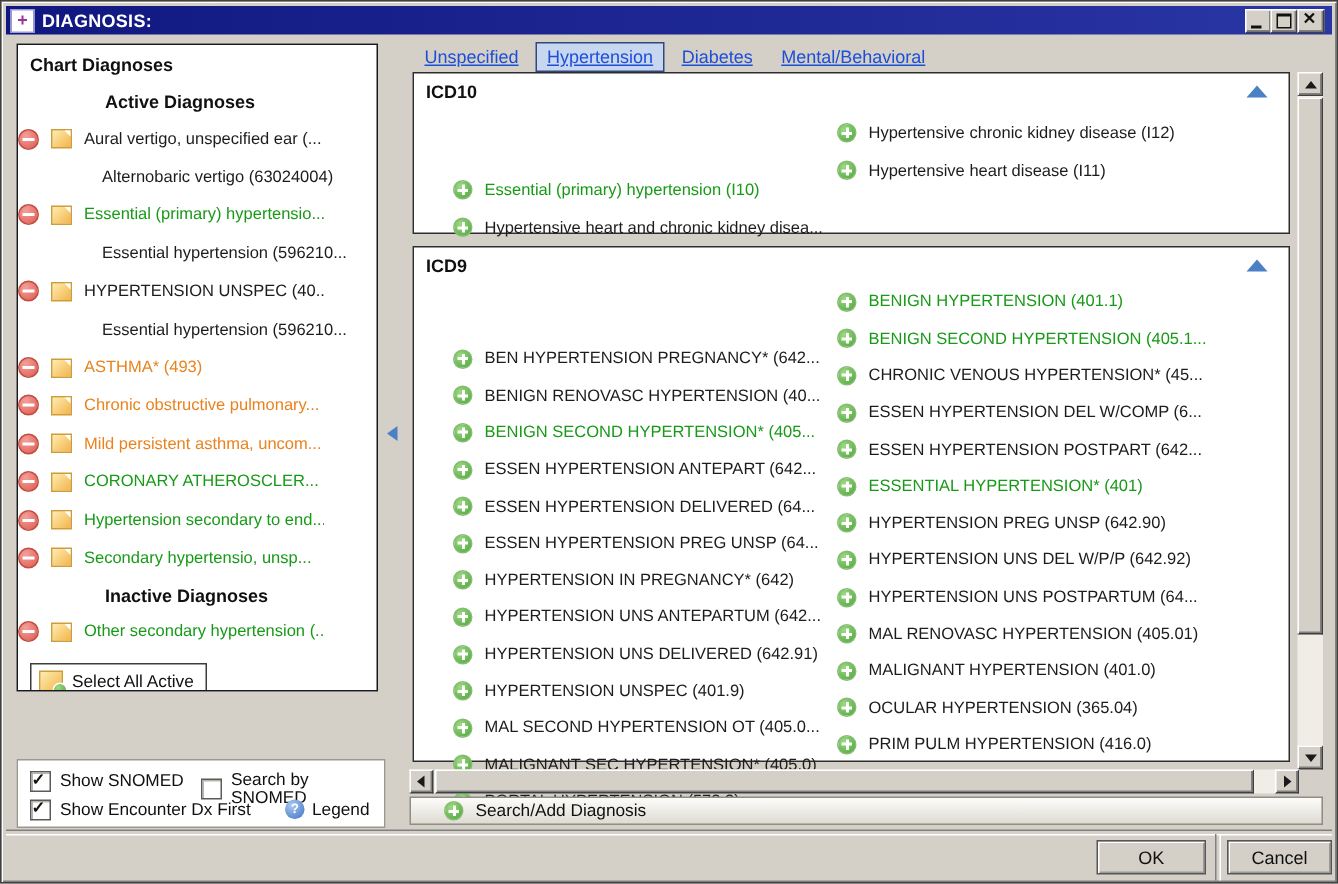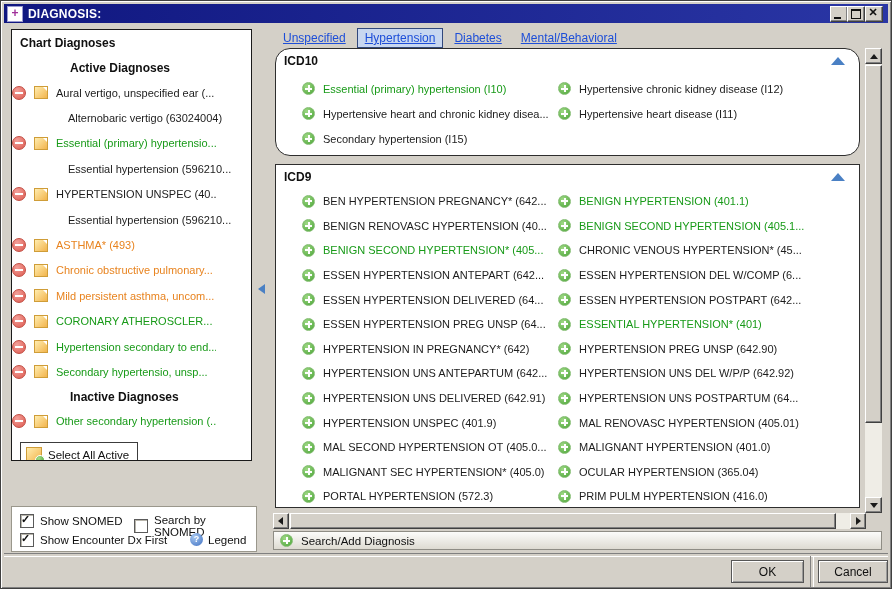--- a/index.html
+++ b/index.html
@@ -57,27 +57,27 @@
     font-size:9px;line-height:13px;font-weight:bold;color:#ffffff;}
   
   .divider-arrow{position:absolute;left:257px;top:283px;width:0;height:0;
     border-top:5px solid transparent;border-bottom:5px solid transparent;border-right:7px solid #4a80c4;}
   
   .tabs{position:absolute;left:274px;top:27px;height:20px;display:flex;align-items:center;}
   .tab{font-size:12px;color:#1d4ed8;padding:2px 7px;margin-right:3px;border:1px solid transparent;text-decoration:underline;}
   .tab.selected{background:#c8d7f0;border:1px solid #31487c;}
   
   .icd-box{position:absolute;left:274px;width:585px;background:#ffffff;border:1px solid #2e2e2e;box-sizing:border-box;}
-  .icd10{top:47px;height:108px;border-radius:15px;}
+  .icd10{top:47px;height:108px;}
   .icd9{top:163px;height:344px;padding-left:45px;}
   .icd-header{position:absolute;left:8px;top:5px;font-weight:bold;font-size:12px;color:#101010;}
   .collapse-tri{position:absolute;right:14px;top:8px;width:0;height:0;
     border-left:7px solid transparent;border-right:7px solid transparent;border-bottom:8px solid #4a80c4;}
   .icd-col{position:absolute;}
-  .icd-col.c1{left:26px;width:252px;}
+  .icd-col.c1{left:26px;width:252px;margin-top:38px;}
   .icd-col.c2{left:282px;width:296px;}
   .icd10 .icd-col{top:27px;}
   .icd9 .icd-col{top:24px;}
   .icd-row{height:25px;display:flex;align-items:center;}
   .icd9 .icd-row{height:24.6px;}
   .icon-add{width:13px;height:13px;border-radius:50%;flex:0 0 13px;position:relative;
     background:radial-gradient(circle at 35% 30%, #9fd985, #4aa437);border:1px solid #84bd72;box-sizing:border-box;}
   .icon-add::before{content:"";position:absolute;left:2px;top:4.5px;width:7px;height:2px;background:#ffffff;}
   .icon-add::after{content:"";position:absolute;left:4.5px;top:2px;width:2px;height:7px;background:#ffffff;}
   .icd-label{font-size:11px;margin-left:8px;white-space:nowrap;overflow:hidden;}
@@ -94,21 +94,21 @@
   .vscroll .sb-thumb{left:0;top:17px;width:17px;height:358px;}
   .hscroll .sb-thumb{top:0;left:17px;height:16px;width:546px;}
   .tri{position:absolute;width:0;height:0;}
   .tri-up{left:4px;top:5px;border-left:4px solid transparent;border-right:4px solid transparent;border-bottom:5px solid #1a1a1a;}
   .tri-down{left:4px;top:5px;border-left:4px solid transparent;border-right:4px solid transparent;border-top:5px solid #1a1a1a;}
   .tri-left{left:4px;top:3px;border-top:4px solid transparent;border-bottom:4px solid transparent;border-right:5px solid #1a1a1a;}
   .tri-right{left:5px;top:3px;border-top:4px solid transparent;border-bottom:4px solid transparent;border-left:5px solid #1a1a1a;}
   
   .search-bar{position:absolute;left:272px;top:530px;width:609px;height:19px;box-sizing:border-box;
     background:linear-gradient(#fcfcfa,#dedbd2);border:1px solid #8f8d85;
-    display:flex;align-items:center;padding-left:6px;}
+    display:flex;align-items:center;padding-left:22px;}
   .search-label{font-size:11.5px;color:#101010;margin-left:8px;}
   
   .sep-h{position:absolute;left:3px;right:3px;top:552px;height:2px;
     border-top:1px solid #808080;border-bottom:1px solid #ffffff;}
   .sep-v{position:absolute;left:809px;top:555px;height:31px;width:2px;
     border-left:1px solid #808080;border-right:1px solid #ffffff;}
   .dlg-btn{position:absolute;top:559px;height:23px;background:#d4d0c8;font-size:12px;color:#101010;
     border:1px solid #565656;box-shadow:inset 1px 1px 0 #ffffff, inset -1px -1px 0 #9a9a9a;
     display:flex;align-items:center;justify-content:center;box-sizing:border-box;}
   .btn-ok{left:730px;width:73px;text-align:right;}

